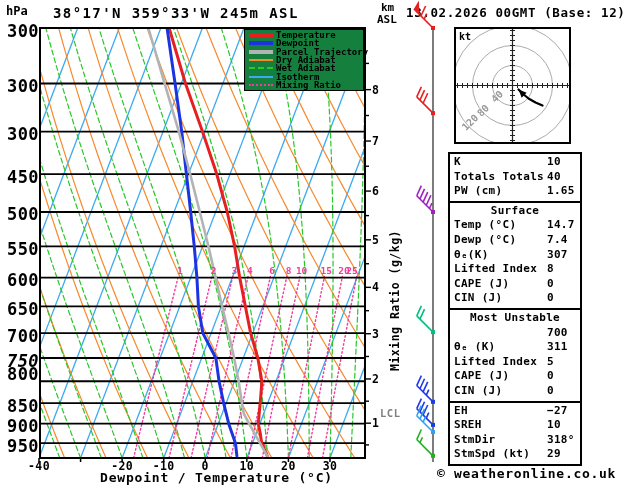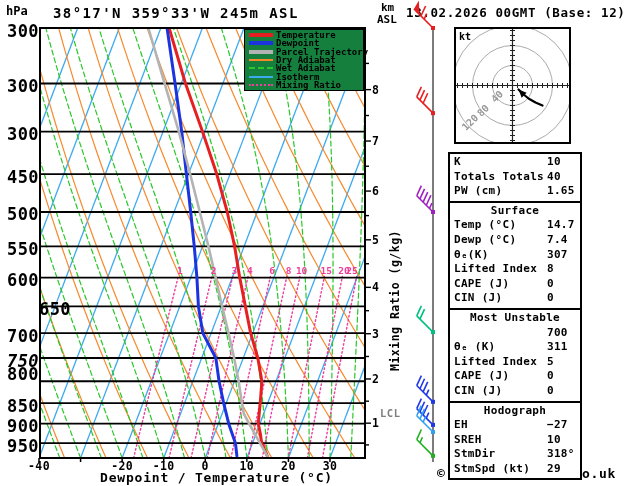--- a/index.html
+++ b/index.html
@@ -293,21 +293,21 @@
   <div class="abs asl z8">ASL</div>
 
   <div id="plabels">
       <div class="abs z8 plabel" style="left: 7px; top: 20.5px;">300</div>
       <div class="abs z8 plabel" style="left: 7px; top: 76.0185px;">300</div>
       <div class="abs z8 plabel" style="left: 7px; top: 124.111px;">300</div>
       <div class="abs z8 plabel" style="left: 7px; top: 166.531px;">450</div>
       <div class="abs z8 plabel" style="left: 7px; top: 204.478px;">500</div>
       <div class="abs z8 plabel" style="left: 7px; top: 238.804px;">550</div>
       <div class="abs z8 plabel" style="left: 7px; top: 270.142px;">600</div>
-      <div class="abs z8 plabel" style="left: 7px; top: 298.97px; margin-left: 32px;">650</div>
+      <div class="abs z8 plabel" style="left: 7px; top: 298.97px;">650</div>
       <div class="abs z8 plabel" style="left: 7px; top: 325.661px;">700</div>
       <div class="abs z8 plabel" style="left: 7px; top: 350.509px; font-style: italic;">750</div>
       <div class="abs z8 plabel" style="left: 7px; top: 364px;">800</div>
       <div class="abs z8 plabel" style="left: 7px; top: 395.587px;">850</div>
       <div class="abs z8 plabel" style="left: 7px; top: 416.173px;">900</div>
       <div class="abs z8 plabel" style="left: 7px; top: 435.646px;">950</div>
     </div>
   <div id="xlabels">
       <div class="abs z8 xlabel" style="left: 17px; top: 459px;">-40</div>
       <div class="abs z8 xlabel" style="left: 58.57px; top: 459px; margin-top: 48px;">-30</div>
@@ -440,21 +440,20 @@
         <div class="trow">
           <span class="tlab">CAPE (J)</span>
           <span class="tval">0</span>
         </div>
         <div class="trow">
           <span class="tlab">CIN (J)</span>
           <span class="tval">0</span>
         </div>
       </div>
       <div class="tsection">
-        <div class="thead">Hodograph</div>
         <div class="trow">
           <span class="tlab">EH</span>
           <span class="tval">−27</span>
         </div>
         <div class="trow">
           <span class="tlab">SREH</span>
           <span class="tval">10</span>
         </div>
         <div class="trow">
           <span class="tlab">StmDir</span>

